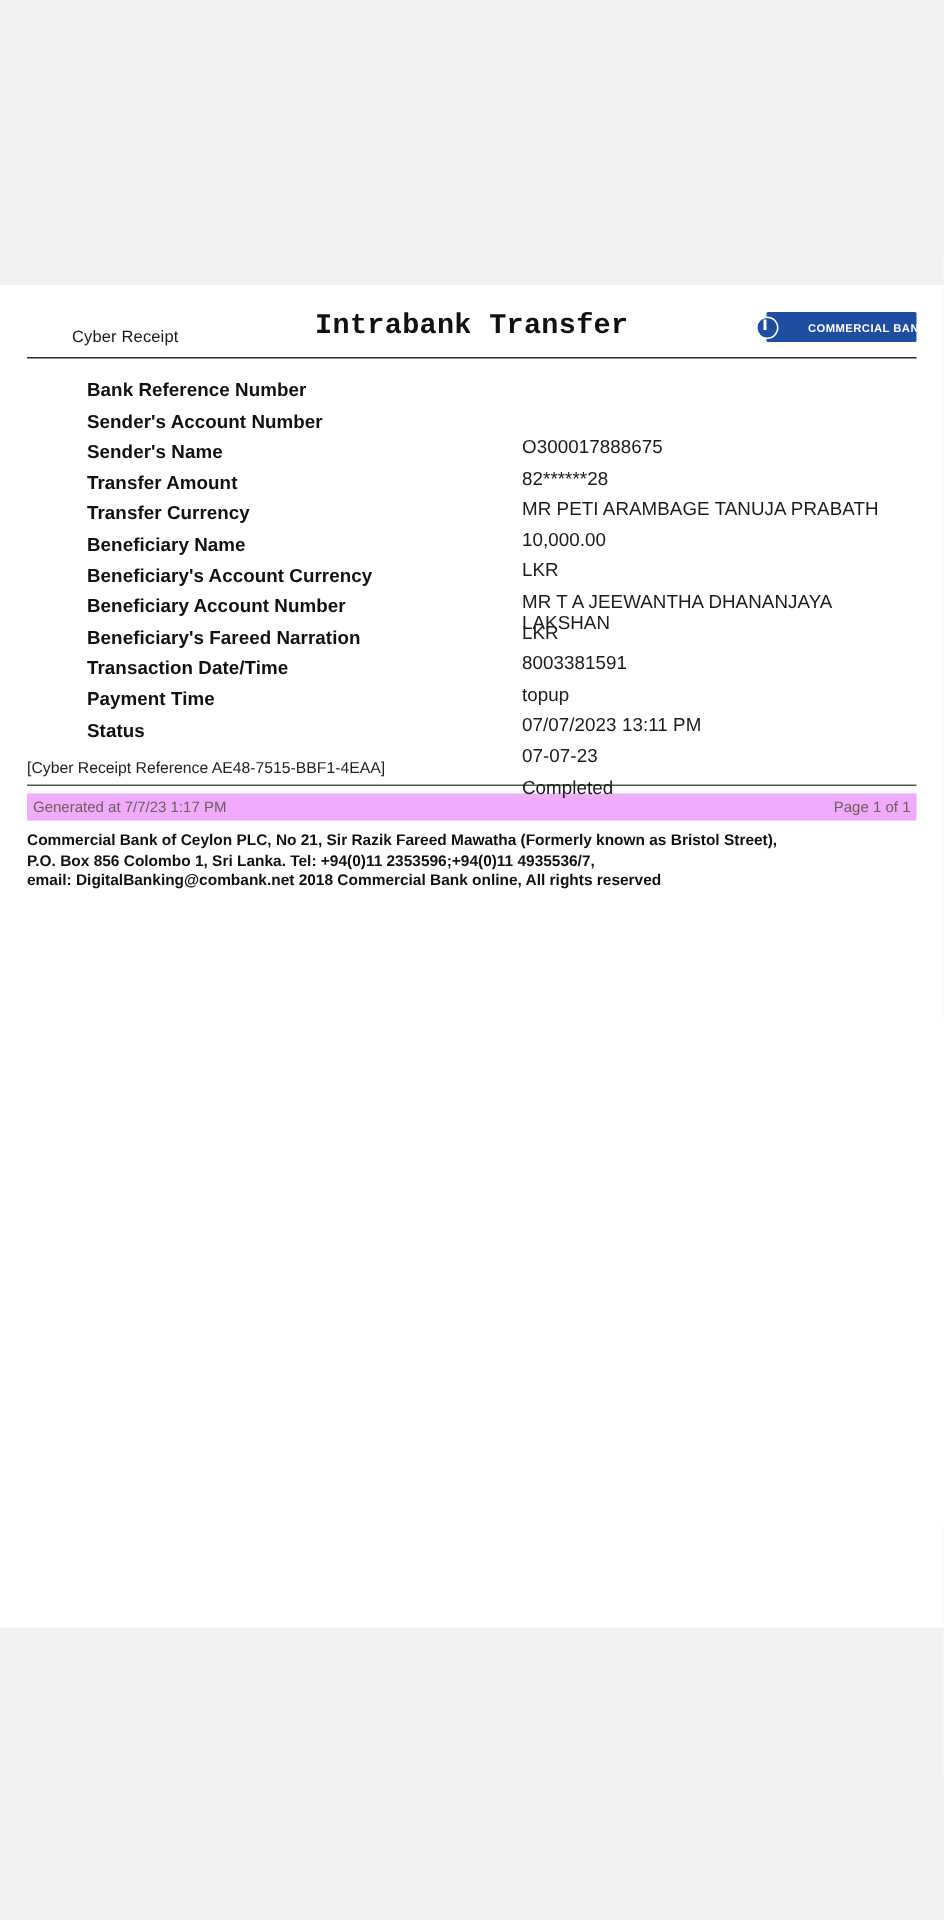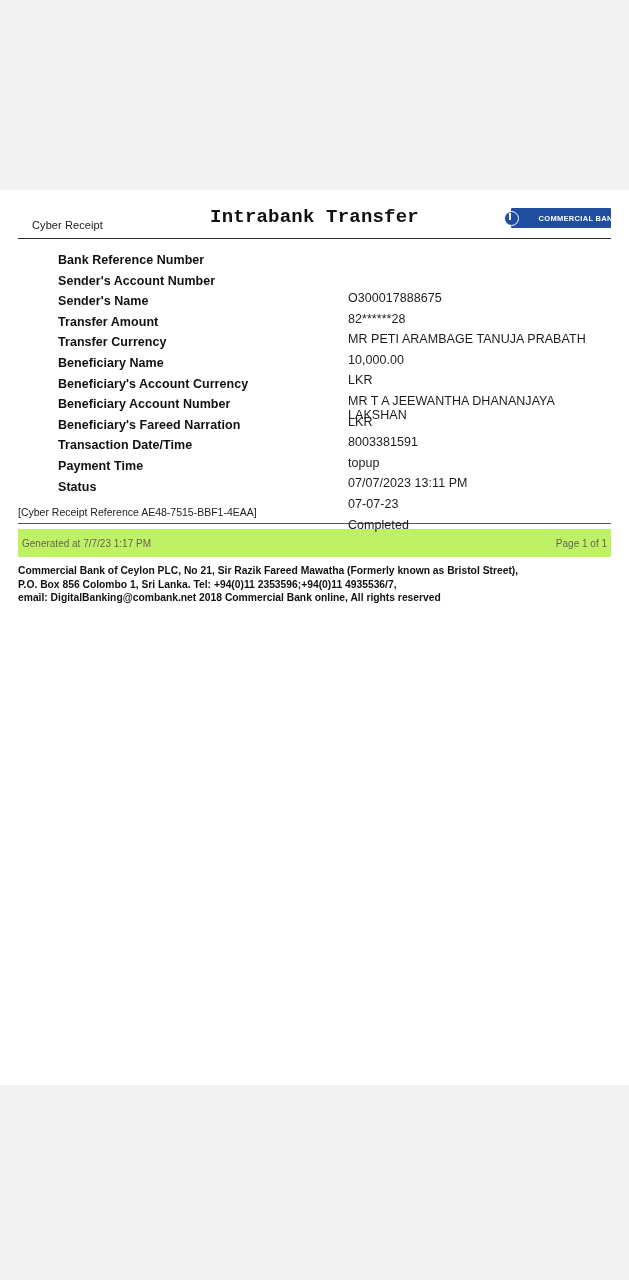--- a/index.html
+++ b/index.html
@@ -25,21 +25,21 @@
     position: relative;
     width: 629px;
     padding: 0;
   }
   .header {
     position: relative;
     height: 48px;
   }
   .cyber-receipt {
     position: absolute;
-    left: 32px;
+    left: 48px;
     top: 29px;
     font-size: 11px;
     color: #1a1a1a;
     letter-spacing: 0.1px;
   }
   .doc-title {
     position: absolute;
     left: 0;
     right: 0;
     top: 16px;
@@ -124,22 +124,22 @@
     font-size: 10.5px;
     color: #222;
   }
   .rule2 {
     margin: 0 18px;
     border-top: 1px solid #555;
     height: 0;
   }
   .gen-bar {
     margin: 5px 18px 0 18px;
-    background: #bef264;
-    height: 28px;
+    background: #f0abfc;
+    height: 18px;
     display: flex;
     align-items: center;
     justify-content: space-between;
     padding: 0 4px;
     box-sizing: border-box;
   }
   .gen-left, .gen-right {
     font-size: 10px;
     color: #6a5f55;
   }

